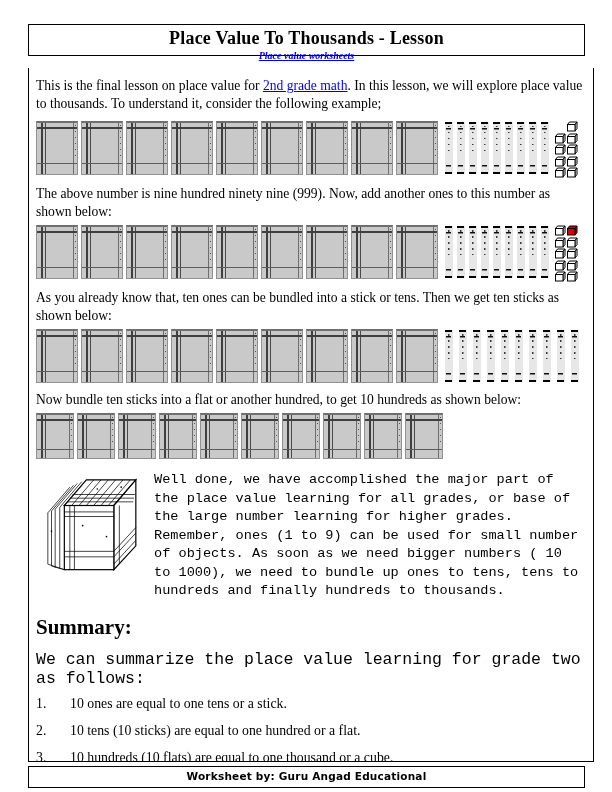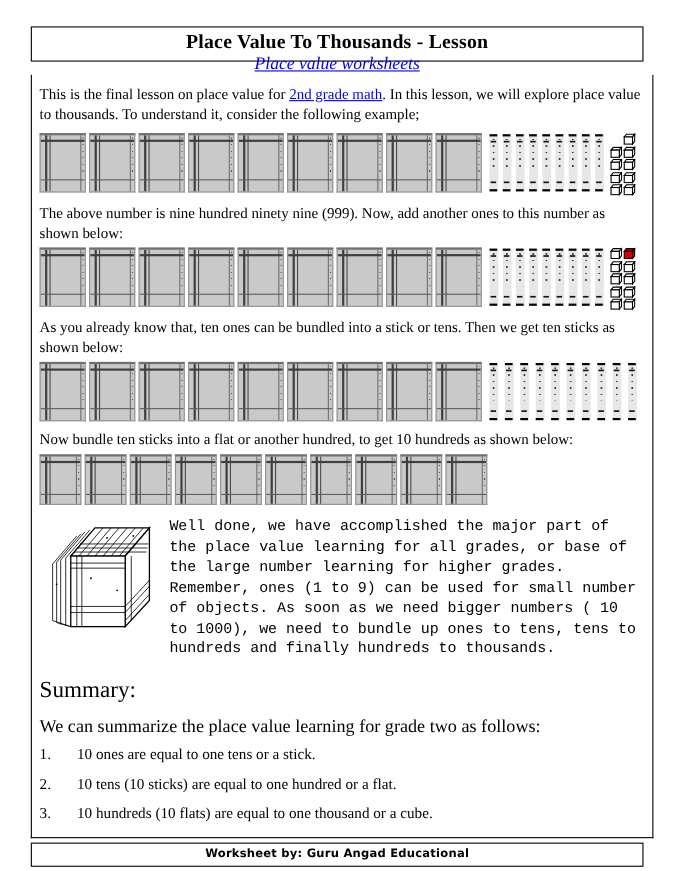--- a/index.html
+++ b/index.html
@@ -3,21 +3,21 @@
 <meta charset="utf-8">
 <style>
   * { margin:0; padding:0; box-sizing:border-box; }
   html,body { width:612px; height:792px; background:#fff; font-family:"Liberation Serif","DejaVu Serif",serif; color:#000; }
   .sheet { position:relative; width:612px; height:792px; overflow:hidden; }
 
   .title-box { position:absolute; left:28px; top:24px; width:557px; height:32px;
     border:1.5px solid #000; text-align:center; padding-top:3px; }
   .title-box h1 { font-size:18px; font-weight:bold; letter-spacing:.2px; }
   .title-box .subtitle a, .link { color:var(--link,#0000EE); text-decoration:underline; cursor:pointer; }
-  .title-box .subtitle { font-size:16px; font-style:italic; font-weight:normal; margin-top:1px; }
+  .title-box .subtitle { font-size:10px; font-style:italic; font-weight:bold; margin-top:1px; }
 
   .content-box { position:absolute; left:28px; top:68px; width:566px; height:694px;
     border:1.5px solid #000; border-top:none; padding:5px 7px 0 7px; overflow:hidden; }
 
   p.body-text { font-size:13.6px; line-height:1.34; }
   .p1 { margin-top:4px; }
   .p2,.p3 { margin-top:6px; }
   .p4,.p5 { margin-top:8px; }
 
   .blocks-row { display:flex; align-items:flex-start; }
@@ -55,22 +55,22 @@
     background-position:0 0,1px 6px,1px calc(100% - 8px),0 100%,46% 16%;
     background-repeat:no-repeat; }
 
   .ones-grid { display:grid; grid-template-columns:repeat(2,12px); grid-auto-rows:11.5px; margin-left:5px; }
   .one { line-height:0; }
 
   .cube-section { margin-top:8px; min-height:104px; }
   .cube-art { float:left; width:96px; margin-left:6px; line-height:0; }
   .cube-note { margin-left:118px; font-size:13.6px; line-height:1.36; padding-top:4px;font-family:Liberation Mono, monospace; }
 
-  .summary-heading { margin-top:14px; font-size:21px; font-weight:normal; }
-  .summary-intro { margin-top:10px; font-size:16.5px; }
+  .summary-heading { margin-top:14px; font-size:21px; font-weight:bold; }
+  .summary-intro { margin-top:10px; font-size:16.5px;font-family:Liberation Mono, monospace; }
   .summary-list { margin-top:8px; }
   .summary-item { display:flex; font-size:13.8px; margin-bottom:11px; }
   .summary-item .num { width:34px; flex:0 0 auto; }
 
   .footer-box { position:absolute; left:28px; top:766px; width:557px; height:22px;
     border:1.5px solid #000; text-align:center;
     font-family:"DejaVu Sans","Liberation Sans",sans-serif; font-size:10.5px; font-weight:bold;
     padding-top:3px; letter-spacing:.2px; }
 </style>
 </head>

